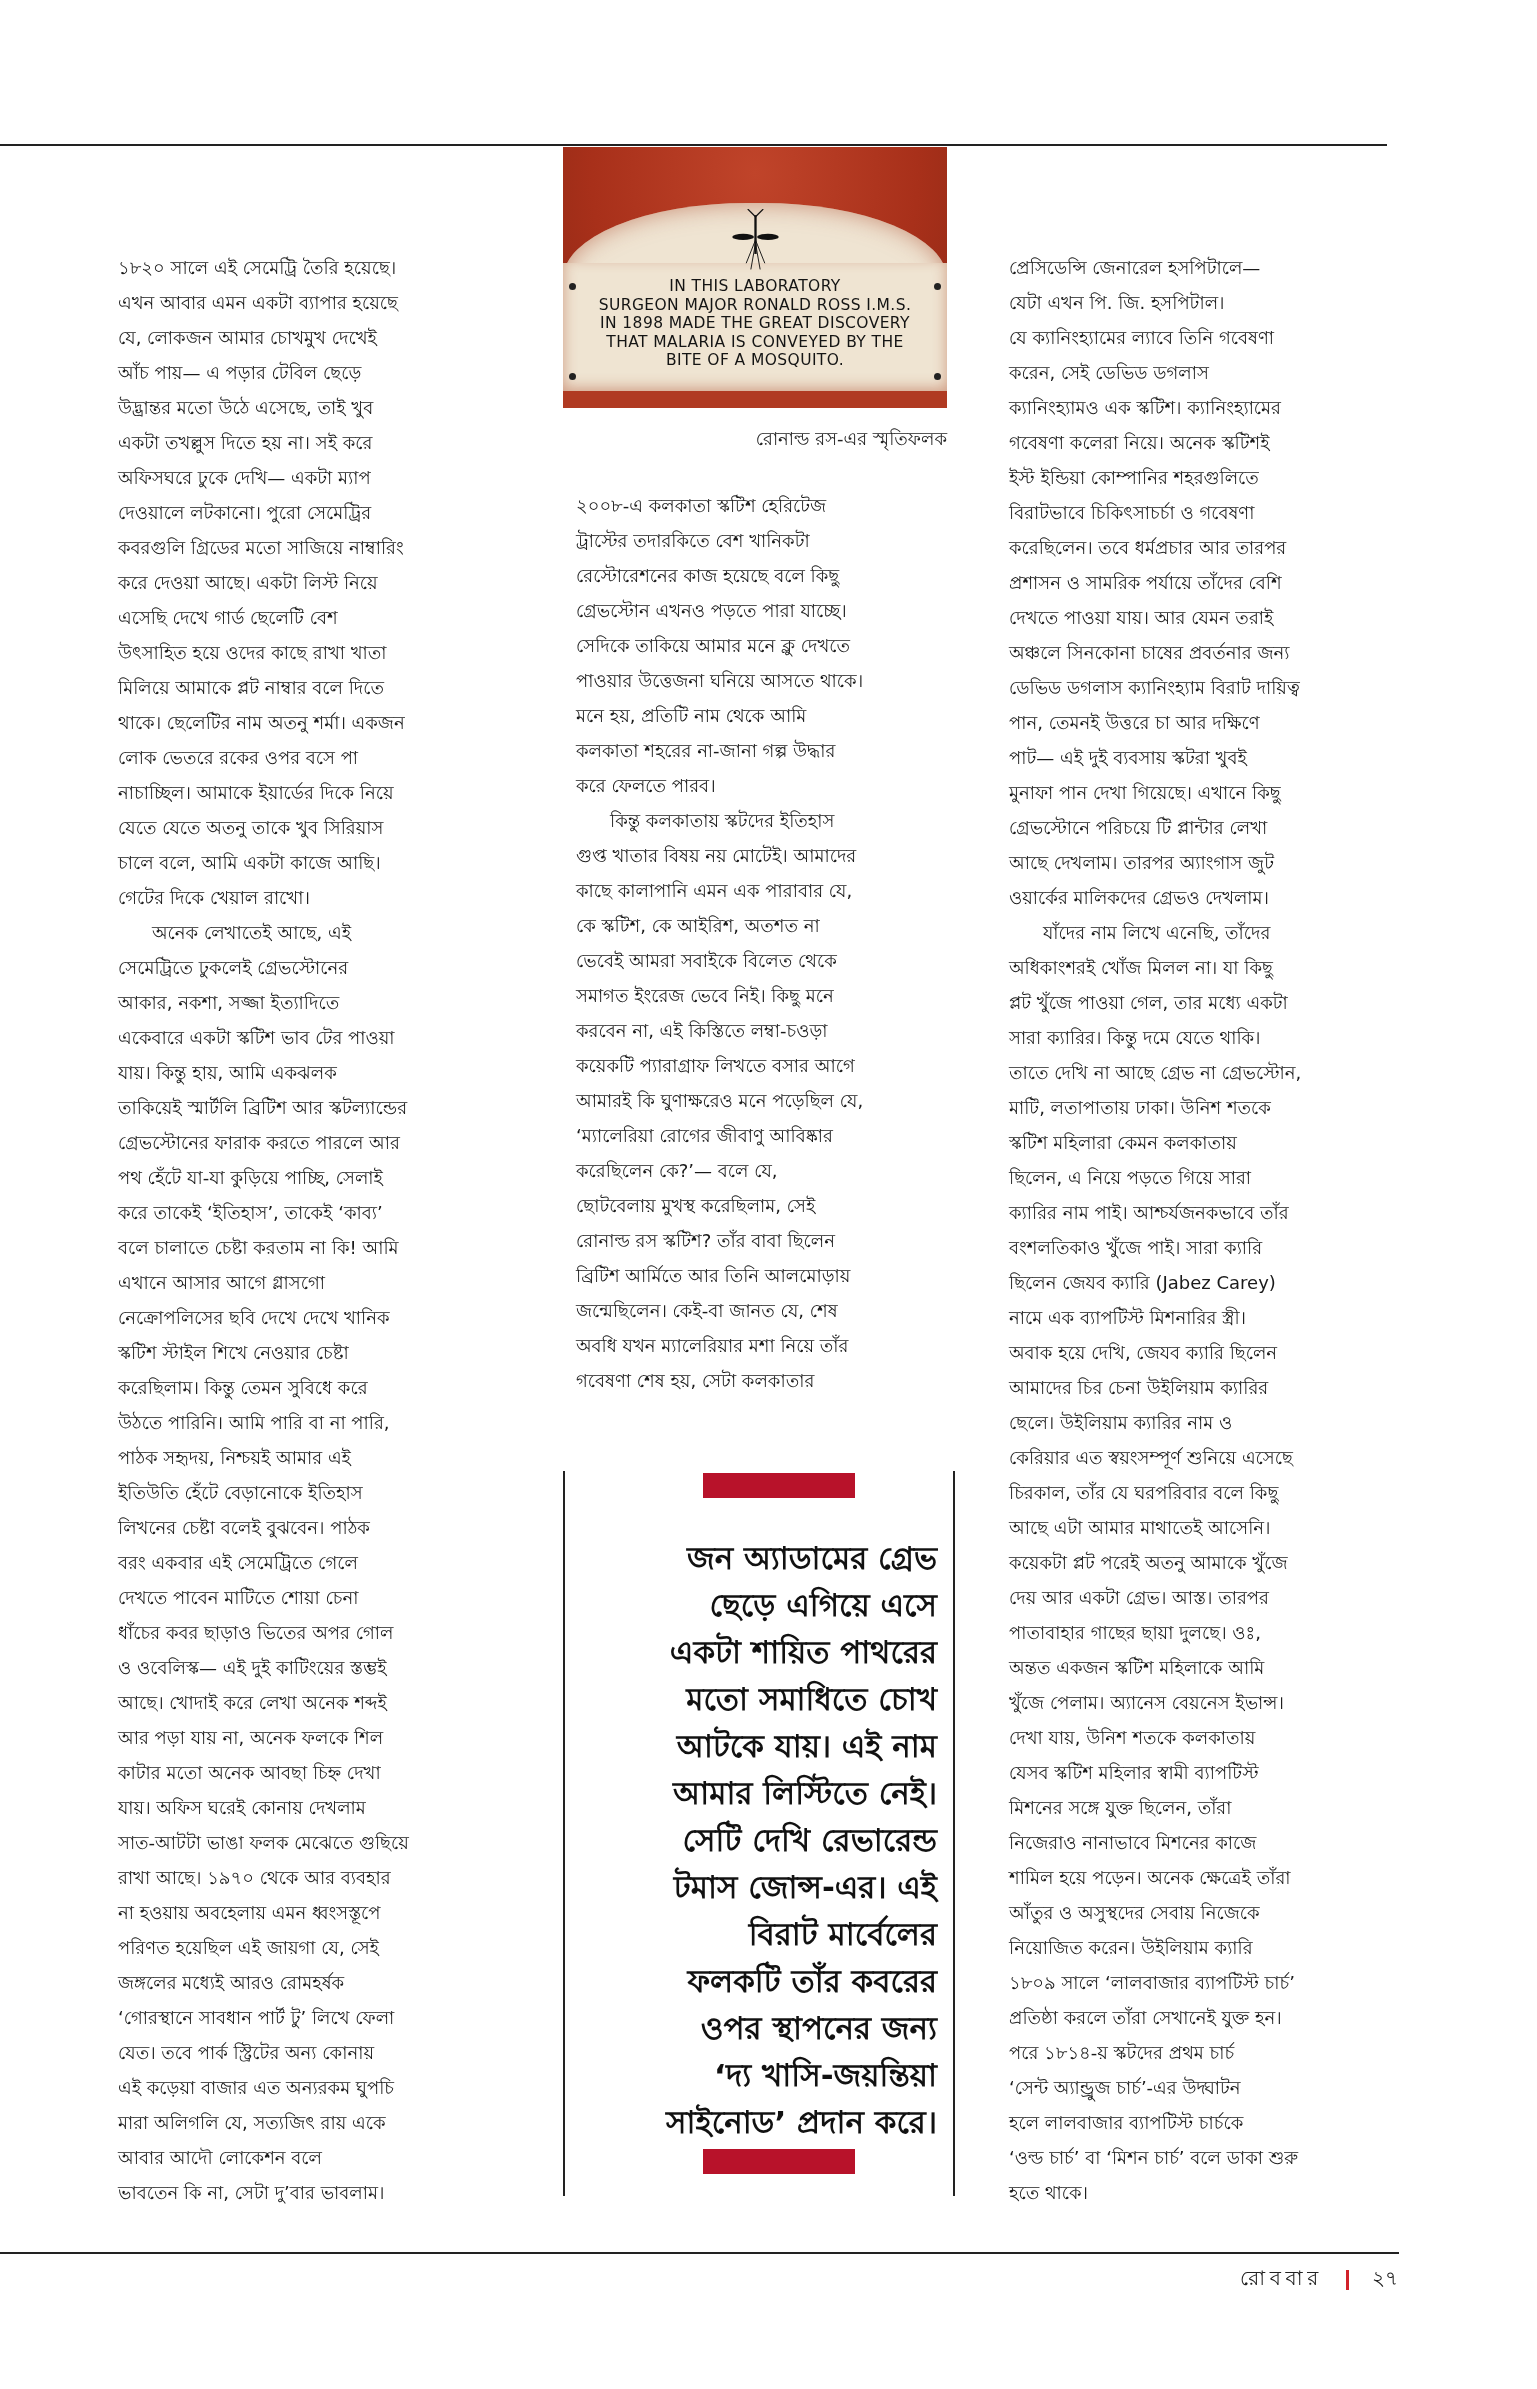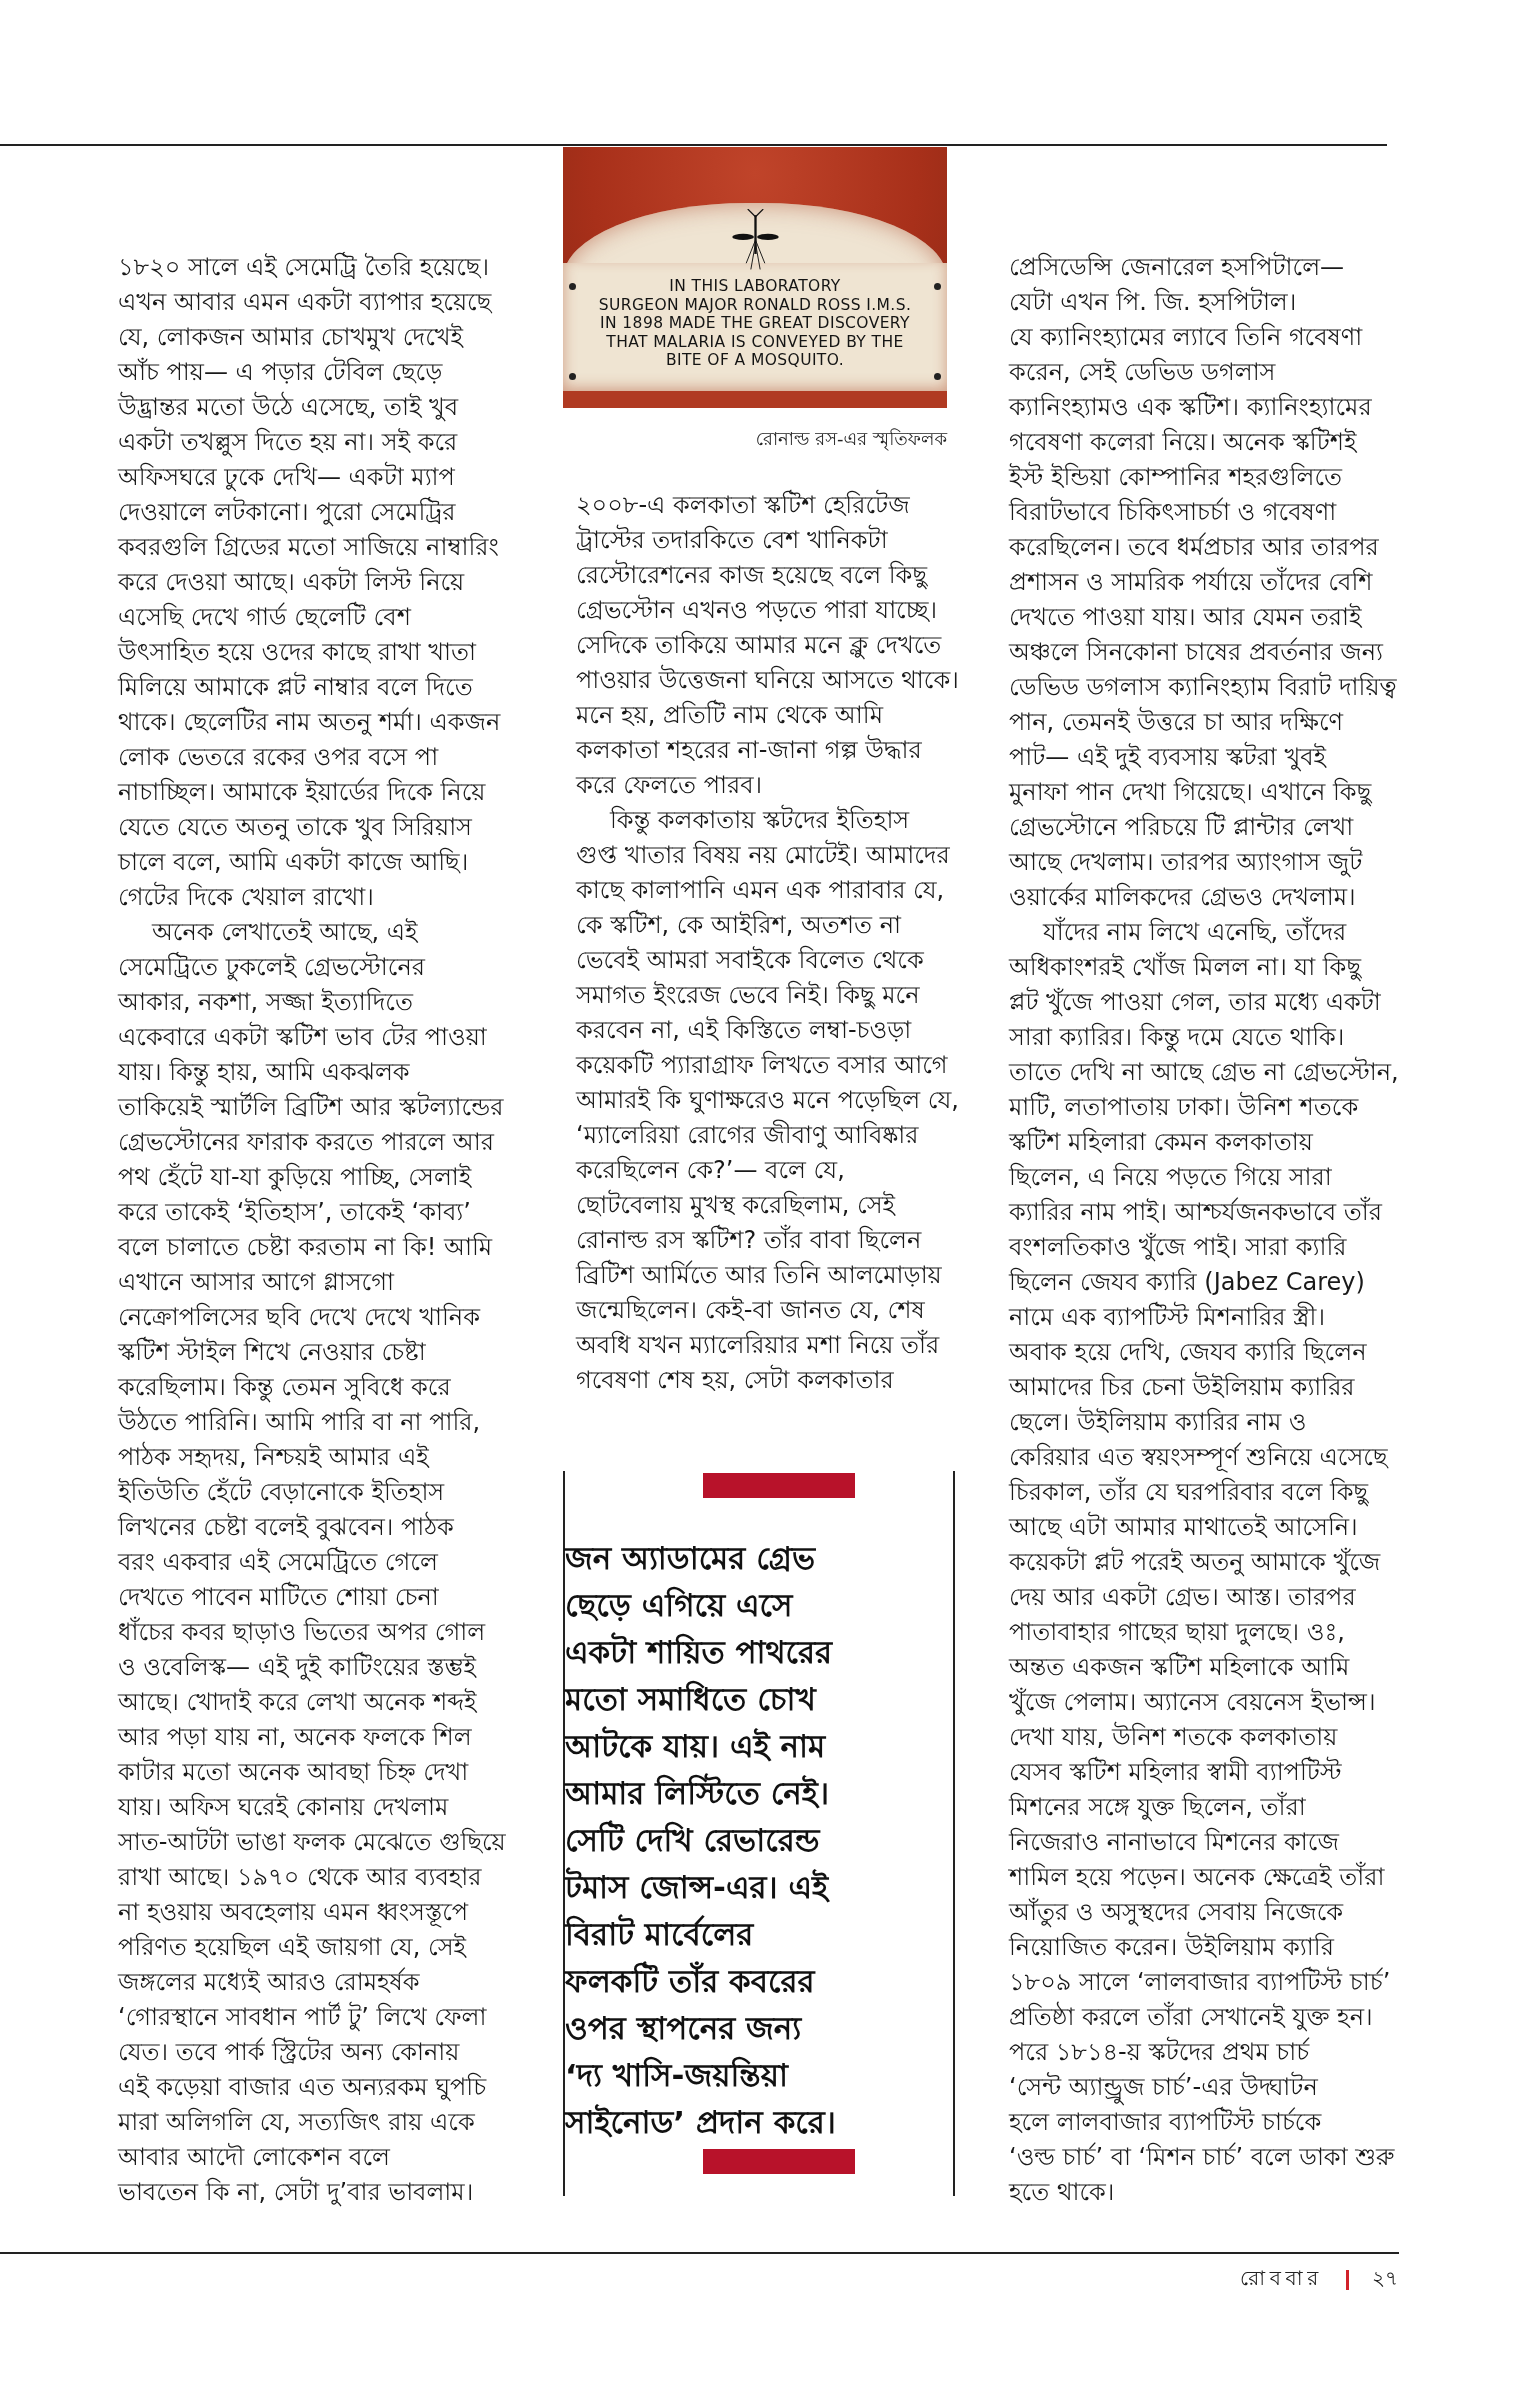--- a/index.html
+++ b/index.html
@@ -2,21 +2,21 @@
 <html style="font-size:12.4px"><head>
   <meta charset="utf-8">
   <style>
     html, body { margin: 0; padding: 0; background: #ffffff; }
     body {
       width: 1538px; height: 2389px; position: relative; overflow: hidden;
       font-family: "DejaVu Sans", sans-serif; color: #1a1a1a;
     }
     .top-rule { position: absolute; left: 0; top: 144px; width: 1387px; height: 2.3px; background: #222; }
     .bottom-rule { position: absolute; left: 0; top: 2252px; width: 1399px; height: 2.3px; background: #222; }
-    .col { position: absolute; font-size: 24px; line-height: 35px; }
+    .col { position: absolute; font-size: 18px; line-height: 35px; }
     .col .line { display: block; white-space: nowrap; }
     .col .indent { padding-left: 34px; }
     #col-left { left: 118px; top: 250px; width: 395px; }
     #col-mid { left: 576px; top: 488px; width: 403px; }
     #col-right { left: 1009px; top: 250px; width: 388px; }
     .photo {
       position: absolute; left: 563px; top: 147px; width: 384px; height: 261px;
       background: #ef4444; overflow: hidden;
     }
     .photo .wash {
@@ -48,21 +48,21 @@
     }
     .pull-box {
       position: absolute; left: 563px; top: 1471px; width: 392px; height: 725px;
       border-left: 2.3px solid #222; border-right: 2.3px solid #222; box-sizing: border-box;
     }
     .pull-bar { position: absolute; left: 138px; width: 152px; height: 25px; background: #b8122a; }
     .pull-bar.top { top: 1.6px; }
     .pull-bar.bottom { top: 678px; }
     .pull-text {
       position: absolute; left: 0; right: 16px; top: 64px;
-      text-align: left; font-weight: bold; font-size: 31px; line-height: 47px; color: #111;
+      text-align: right; font-weight: bold; font-size: 31px; line-height: 47px; color: #111;
     }
     .pull-text span { display: block; white-space: nowrap; }
     .footer {
       position: absolute; top: 2263px; right: 140px; font-size: 20px; color: #222;
       display: flex; align-items: center; gap: 23px;
     }
     .footer .sep { width: 3.1px; height: 20px; background: #d1222a; display: inline-block; }
     .footer .mag { letter-spacing: 4.7px; }
   </style>
 </head>

